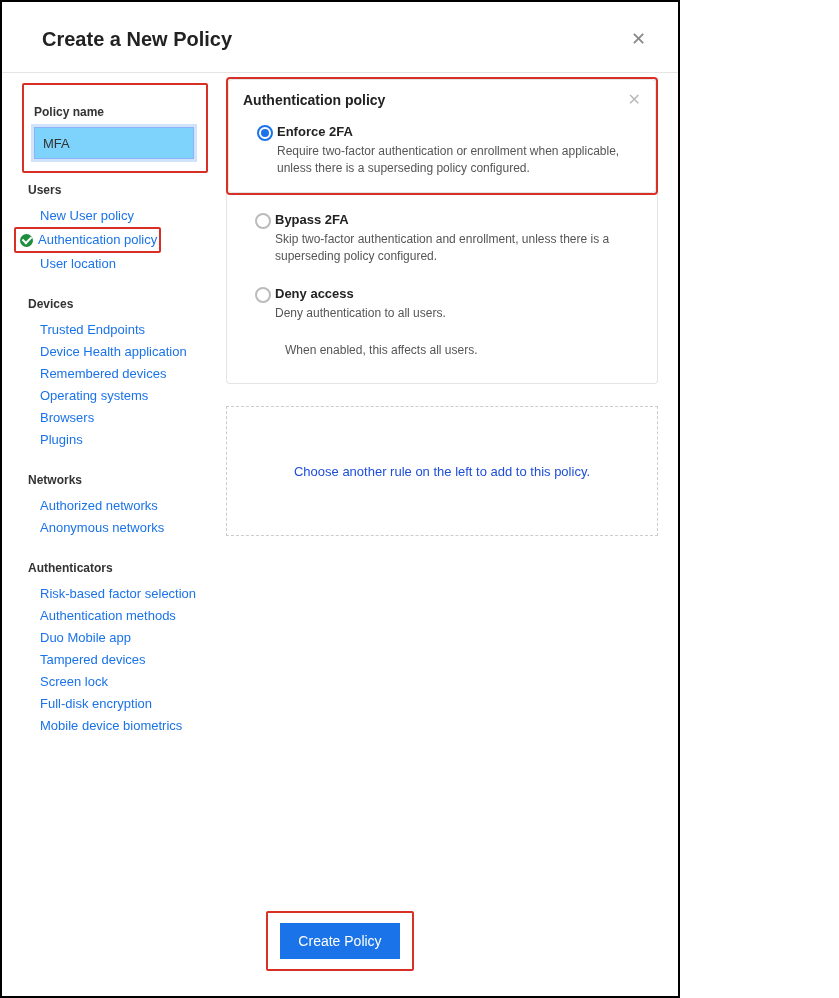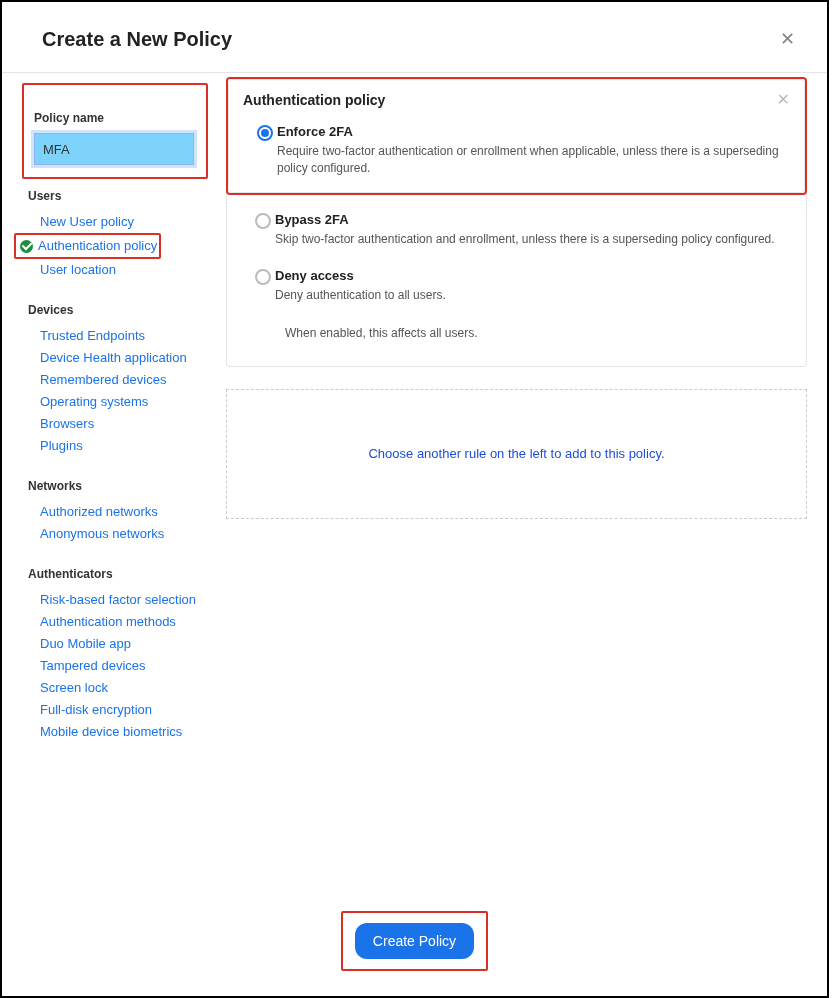--- a/index.html
+++ b/index.html
@@ -1,27 +1,27 @@
 <!DOCTYPE html>
 <html><head>
 <meta charset="utf-8">
 <style>
   * { box-sizing: border-box; }
   html, body { margin:0; padding:0; font-family: -apple-system, BlinkMacSystemFont, "Segoe UI", Helvetica, Arial, sans-serif; font-size:13px; color:#333; background:#fff;}
-  .frame { width:829px; height:998px; border:2px solid #000; position:relative; overflow:hidden;}
+  .frame { width:680px; height:998px; border:2px solid #000; position:relative; overflow:hidden;}
   .header { padding:24px 28px 20px 40px; display:flex; align-items:center; justify-content:space-between;}
   .header h1 { margin:0; font-size:20px; font-weight:700; color:#222;}
   .close-x { font-size:18px; color:#888; line-height:1; padding:4px; cursor:pointer;}
   .hr { border:0; border-top:1px solid #e5e5e5; margin:0;}
   .body { display:flex; min-height:780px; }
 
   
   .sidebar { width:210px; padding:10px 0 0 16px; flex-shrink:0;}
   .hl-red { border:2px solid #d93025; border-radius:2px; }
-  .policy-name-box { padding:26px 10px 12px 10px; margin:0 4px 8px 4px;}
+  .policy-name-box { padding:20px 10px 12px 10px; margin:0 4px 8px 4px;}
   .section-label { font-size:12px; font-weight:700; color:#333; margin:0 0 8px 10px;}
   .policy-name-box .section-label { margin-left:0;}
   .text-input { width:160px; height:32px; border:1px solid #8ab4f8; background:#7dd3fc; box-shadow:0 0 0 3px rgba(26,115,232,0.2); border-radius:0; padding:0 8px; font-size:13px; color:#333;}
   .nav-group { margin:10px 0 22px 0;}
   .nav-item { display:flex; align-items:center; gap:6px; padding:1px 0 1px 22px; font-size:13px; line-height:20px; color:#1a73e8; cursor:pointer; position:relative;}
   .nav-item.current { color:#1a73e8;}
   .check-icon { width:13px; height:13px; border-radius:50%; background:#1e8e3e; display:inline-flex; align-items:center; justify-content:center; position:absolute; left:4px;}
   .check-icon::after { content:""; width:4px; height:7px; border:2px solid #fff; border-top:0; border-left:0; transform:rotate(45deg) translate(-1px,-1px);}
   .auth-hl { display:inline-block; border:2px solid #d93025; border-radius:2px; padding:0 2px 0 0; margin-left:-4px;}
   .auth-hl .nav-item { padding-left:22px; }
@@ -38,21 +38,21 @@
   .radio.selected { border-color:#1a73e8;}
   .radio.selected::after { content:""; position:absolute; left:2px; top:2px; width:8px; height:8px; background:#1a73e8; border-radius:50%;}
   .opt-title { font-weight:700; font-size:13px; color:#222; margin-bottom:4px;}
   .opt-desc { font-size:12px; color:#555; line-height:1.45;}
   .opt.note { padding-left:58px; }
   .placeholder { border:1px dashed #ccc; height:130px; display:flex; align-items:center; justify-content:center; color:#1d4ed8; font-size:13px; margin-top:0;}
   
   
   .footer { position:absolute; left:0; right:0; bottom:5px; text-align:center; padding:10px 0 20px 0;}
   .btn-wrap { display:inline-block; border:2px solid #d93025; padding:10px 12px; border-radius:2px;}
-  .btn { background:#1a73e8; color:#fff; font-size:14px; border:0; border-radius:12px; padding:10px 18px; cursor:pointer;}
+  .btn { background:#1a73e8; color:#fff; font-size:14px; border:0; border-radius:0; padding:10px 18px; cursor:pointer;}
 </style>
 </head>
 <body>
 
 <div class="frame">
   <div class="header">
     <h1>Create a New Policy</h1>
     <span class="close-x">✕</span>
   </div>
   <hr class="hr">

